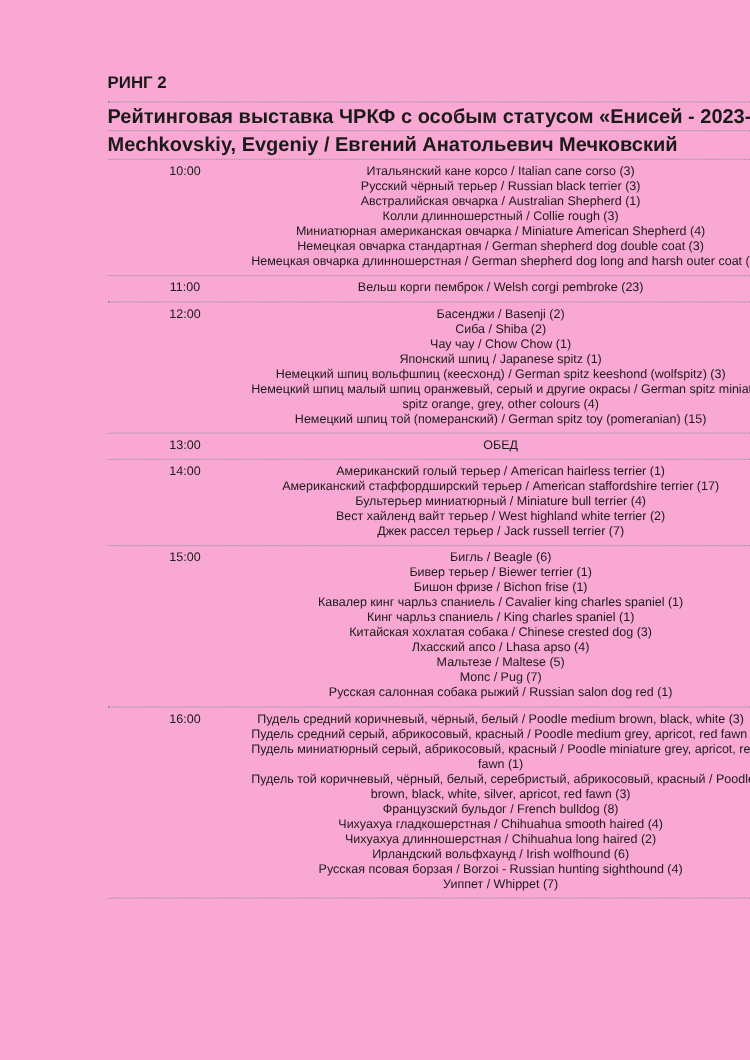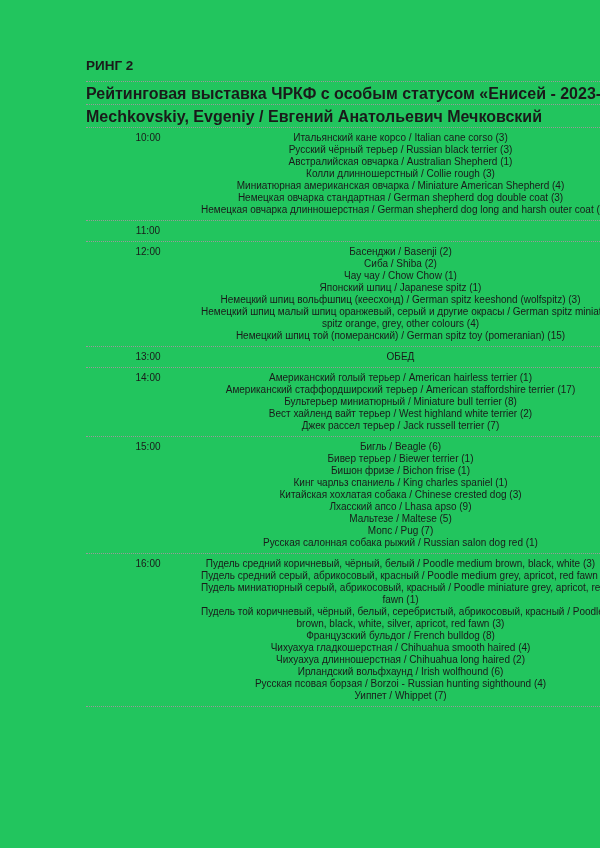--- a/index.html
+++ b/index.html
@@ -15,21 +15,21 @@
     color: #1a1a1a;
     position: relative;
   }
   .page {
     position: absolute;
     top: 0;
     left: 0;
     width: 600px;
     height: 848px;
     overflow: hidden;
-    background: #22c55e;
+    background: #f9a8d4;
   }
   .inner {
     margin-left: 86px;
     padding-top: 58px;
     width: 514px; 
   }
   .ring-title {
     margin: 0;
     font-size: 13.5px;
     line-height: 16px;
@@ -99,20 +99,23 @@
             <div class="breed-line">Австралийская овчарка / Australian Shepherd (1)</div>
             <div class="breed-line">Колли длинношерстный / Collie rough (3)</div>
             <div class="breed-line">Миниатюрная американская овчарка / Miniature American Shepherd (4)</div>
             <div class="breed-line">Немецкая овчарка стандартная / German shepherd dog double coat (3)</div>
             <div class="breed-line">Немецкая овчарка длинношерстная / German shepherd dog long and harsh outer coat (3)</div>
           </div>
   </div>
 
   <div class="row">
     <div class="time">11:00</div>
+    <div class="breeds">
+            <div class="breed-line">Вельш корги пемброк / Welsh corgi pembroke (23)</div>
+          </div>
   </div>
 
   <div class="row">
     <div class="time">12:00</div>
     <div class="breeds">
             <div class="breed-line">Басенджи / Basenji (2)</div>
             <div class="breed-line">Сиба / Shiba (2)</div>
             <div class="breed-line">Чау чау / Chow Chow (1)</div>
             <div class="breed-line">Японский шпиц / Japanese spitz (1)</div>
             <div class="breed-line">Немецкий шпиц вольфшпиц (кеесхонд) / German spitz keeshond (wolfspitz) (3)</div>
@@ -127,35 +130,36 @@
     <div class="breeds">
             <div class="breed-line">ОБЕД</div>
           </div>
   </div>
 
   <div class="row">
     <div class="time">14:00</div>
     <div class="breeds">
             <div class="breed-line">Американский голый терьер / American hairless terrier (1)</div>
             <div class="breed-line">Американский стаффордширский терьер / American staffordshire terrier (17)</div>
-            <div class="breed-line">Бультерьер миниатюрный / Miniature bull terrier (8)</div>
+            <div class="breed-line">Бультерьер миниатюрный / Miniature bull terrier (4)</div>
             <div class="breed-line">Вест хайленд вайт терьер / West highland white terrier (2)</div>
             <div class="breed-line">Джек рассел терьер / Jack russell terrier (7)</div>
           </div>
   </div>
 
   <div class="row">
     <div class="time">15:00</div>
     <div class="breeds">
             <div class="breed-line">Бигль / Beagle (6)</div>
             <div class="breed-line">Бивер терьер / Biewer terrier (1)</div>
             <div class="breed-line">Бишон фризе / Bichon frise (1)</div>
+            <div class="breed-line">Кавалер кинг чарльз спаниель / Cavalier king charles spaniel (1)</div>
             <div class="breed-line">Кинг чарльз спаниель / King charles spaniel (1)</div>
             <div class="breed-line">Китайская хохлатая собака / Chinese crested dog (3)</div>
-            <div class="breed-line">Лхасский апсо / Lhasa apso (9)</div>
+            <div class="breed-line">Лхасский апсо / Lhasa apso (4)</div>
             <div class="breed-line">Мальтезе / Maltese (5)</div>
             <div class="breed-line">Мопс / Pug (7)</div>
             <div class="breed-line">Русская салонная собака рыжий / Russian salon dog red (1)</div>
           </div>
   </div>
 
   <div class="row">
     <div class="time">16:00</div>
     <div class="breeds">
             <div class="breed-line">Пудель средний коричневый, чёрный, белый / Poodle medium brown, black, white (3)</div>

